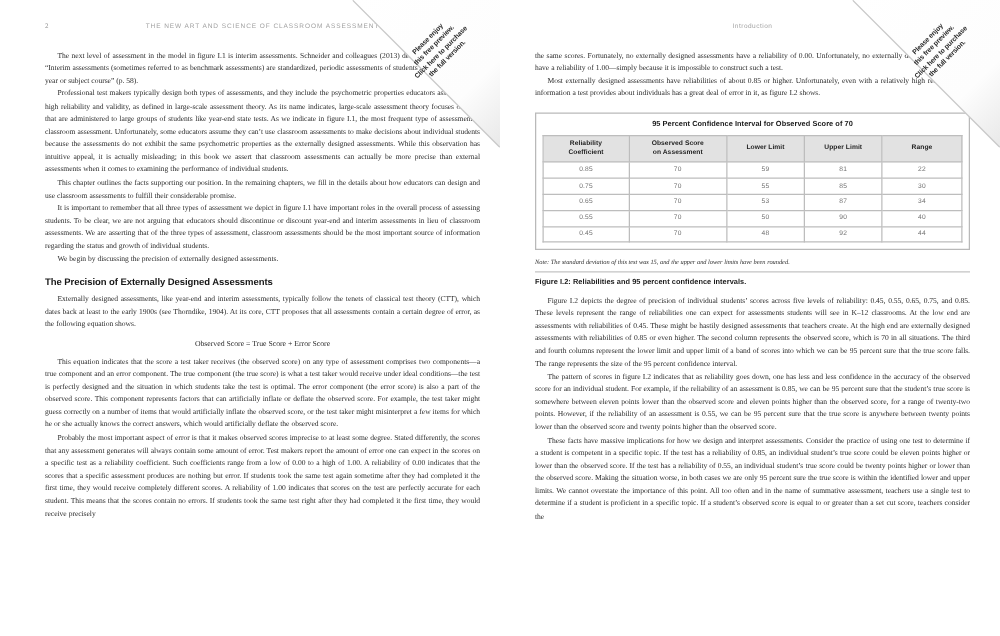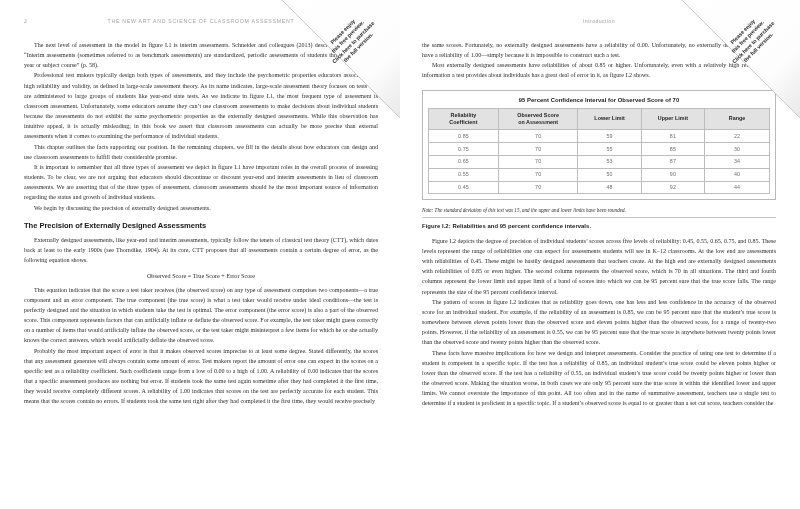--- a/index.html
+++ b/index.html
@@ -20,21 +20,21 @@
     inset: 0;
     display: flex;
   }
   .page-half {
     position: relative;
     width: 400px;
     height: 509px;
     box-sizing: border-box;
     background: #ffffff;
   }
-  .page-left  { padding: 17px 22px 10px 24px; }
+  .page-left  { padding: 17px 22px 10px 24px; margin-left: 12px; }
   .page-right { padding: 17px 24px 10px 22px; }
 
   
   .runhead {
     position: relative;
     height: 20px;
     display: flex;
     align-items: flex-start;
   }
   .folio {

